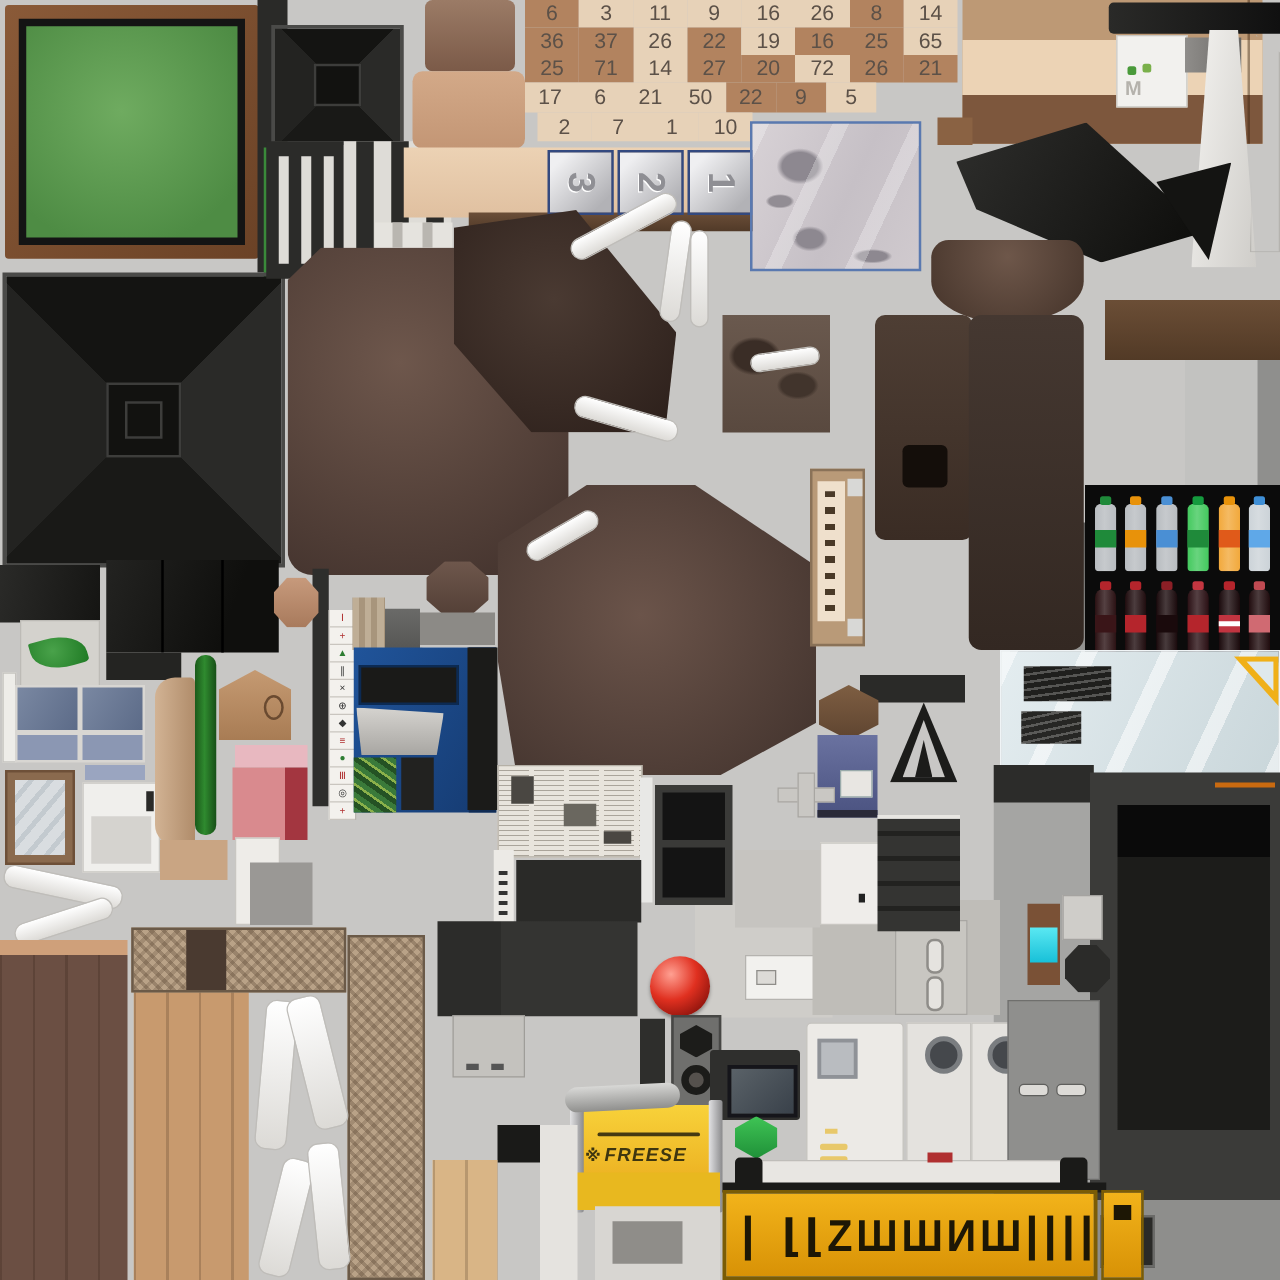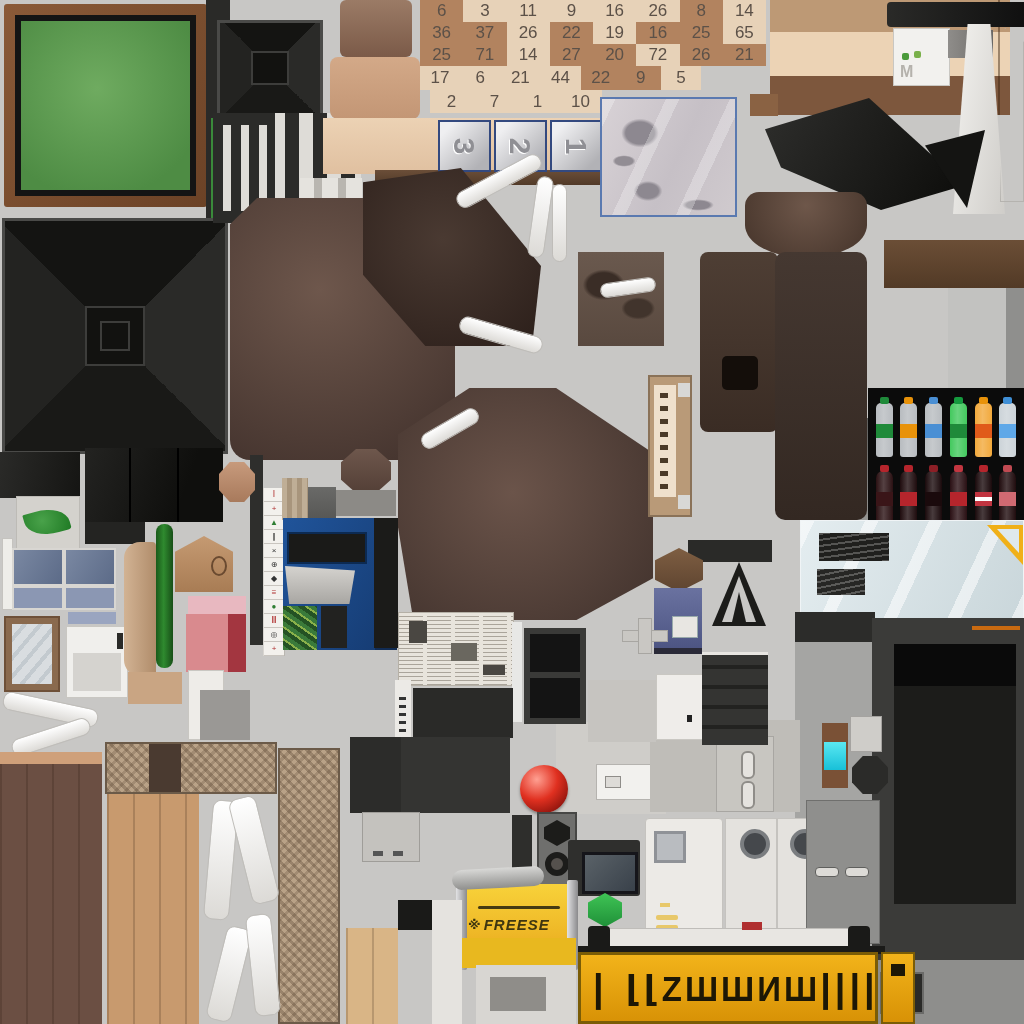--- a/index.html
+++ b/index.html
@@ -117,21 +117,21 @@
         <div class="bingo-cell dark">27</div>
         <div class="bingo-cell dark">20</div>
         <div class="bingo-cell">72</div>
         <div class="bingo-cell dark">26</div>
         <div class="bingo-cell dark">21</div>
       </div>
       <div class="bingo-row">
         <div class="bingo-cell">17</div>
         <div class="bingo-cell">6</div>
         <div class="bingo-cell">21</div>
-        <div class="bingo-cell">44</div>
+        <div class="bingo-cell">50</div>
         <div class="bingo-cell dark">22</div>
         <div class="bingo-cell dark">9</div>
         <div class="bingo-cell">5</div>
       </div>
       <div class="bingo-row">
         <div class="bingo-cell">2</div>
         <div class="bingo-cell">7</div>
         <div class="bingo-cell">1</div>
         <div class="bingo-cell">10</div>
       </div>

